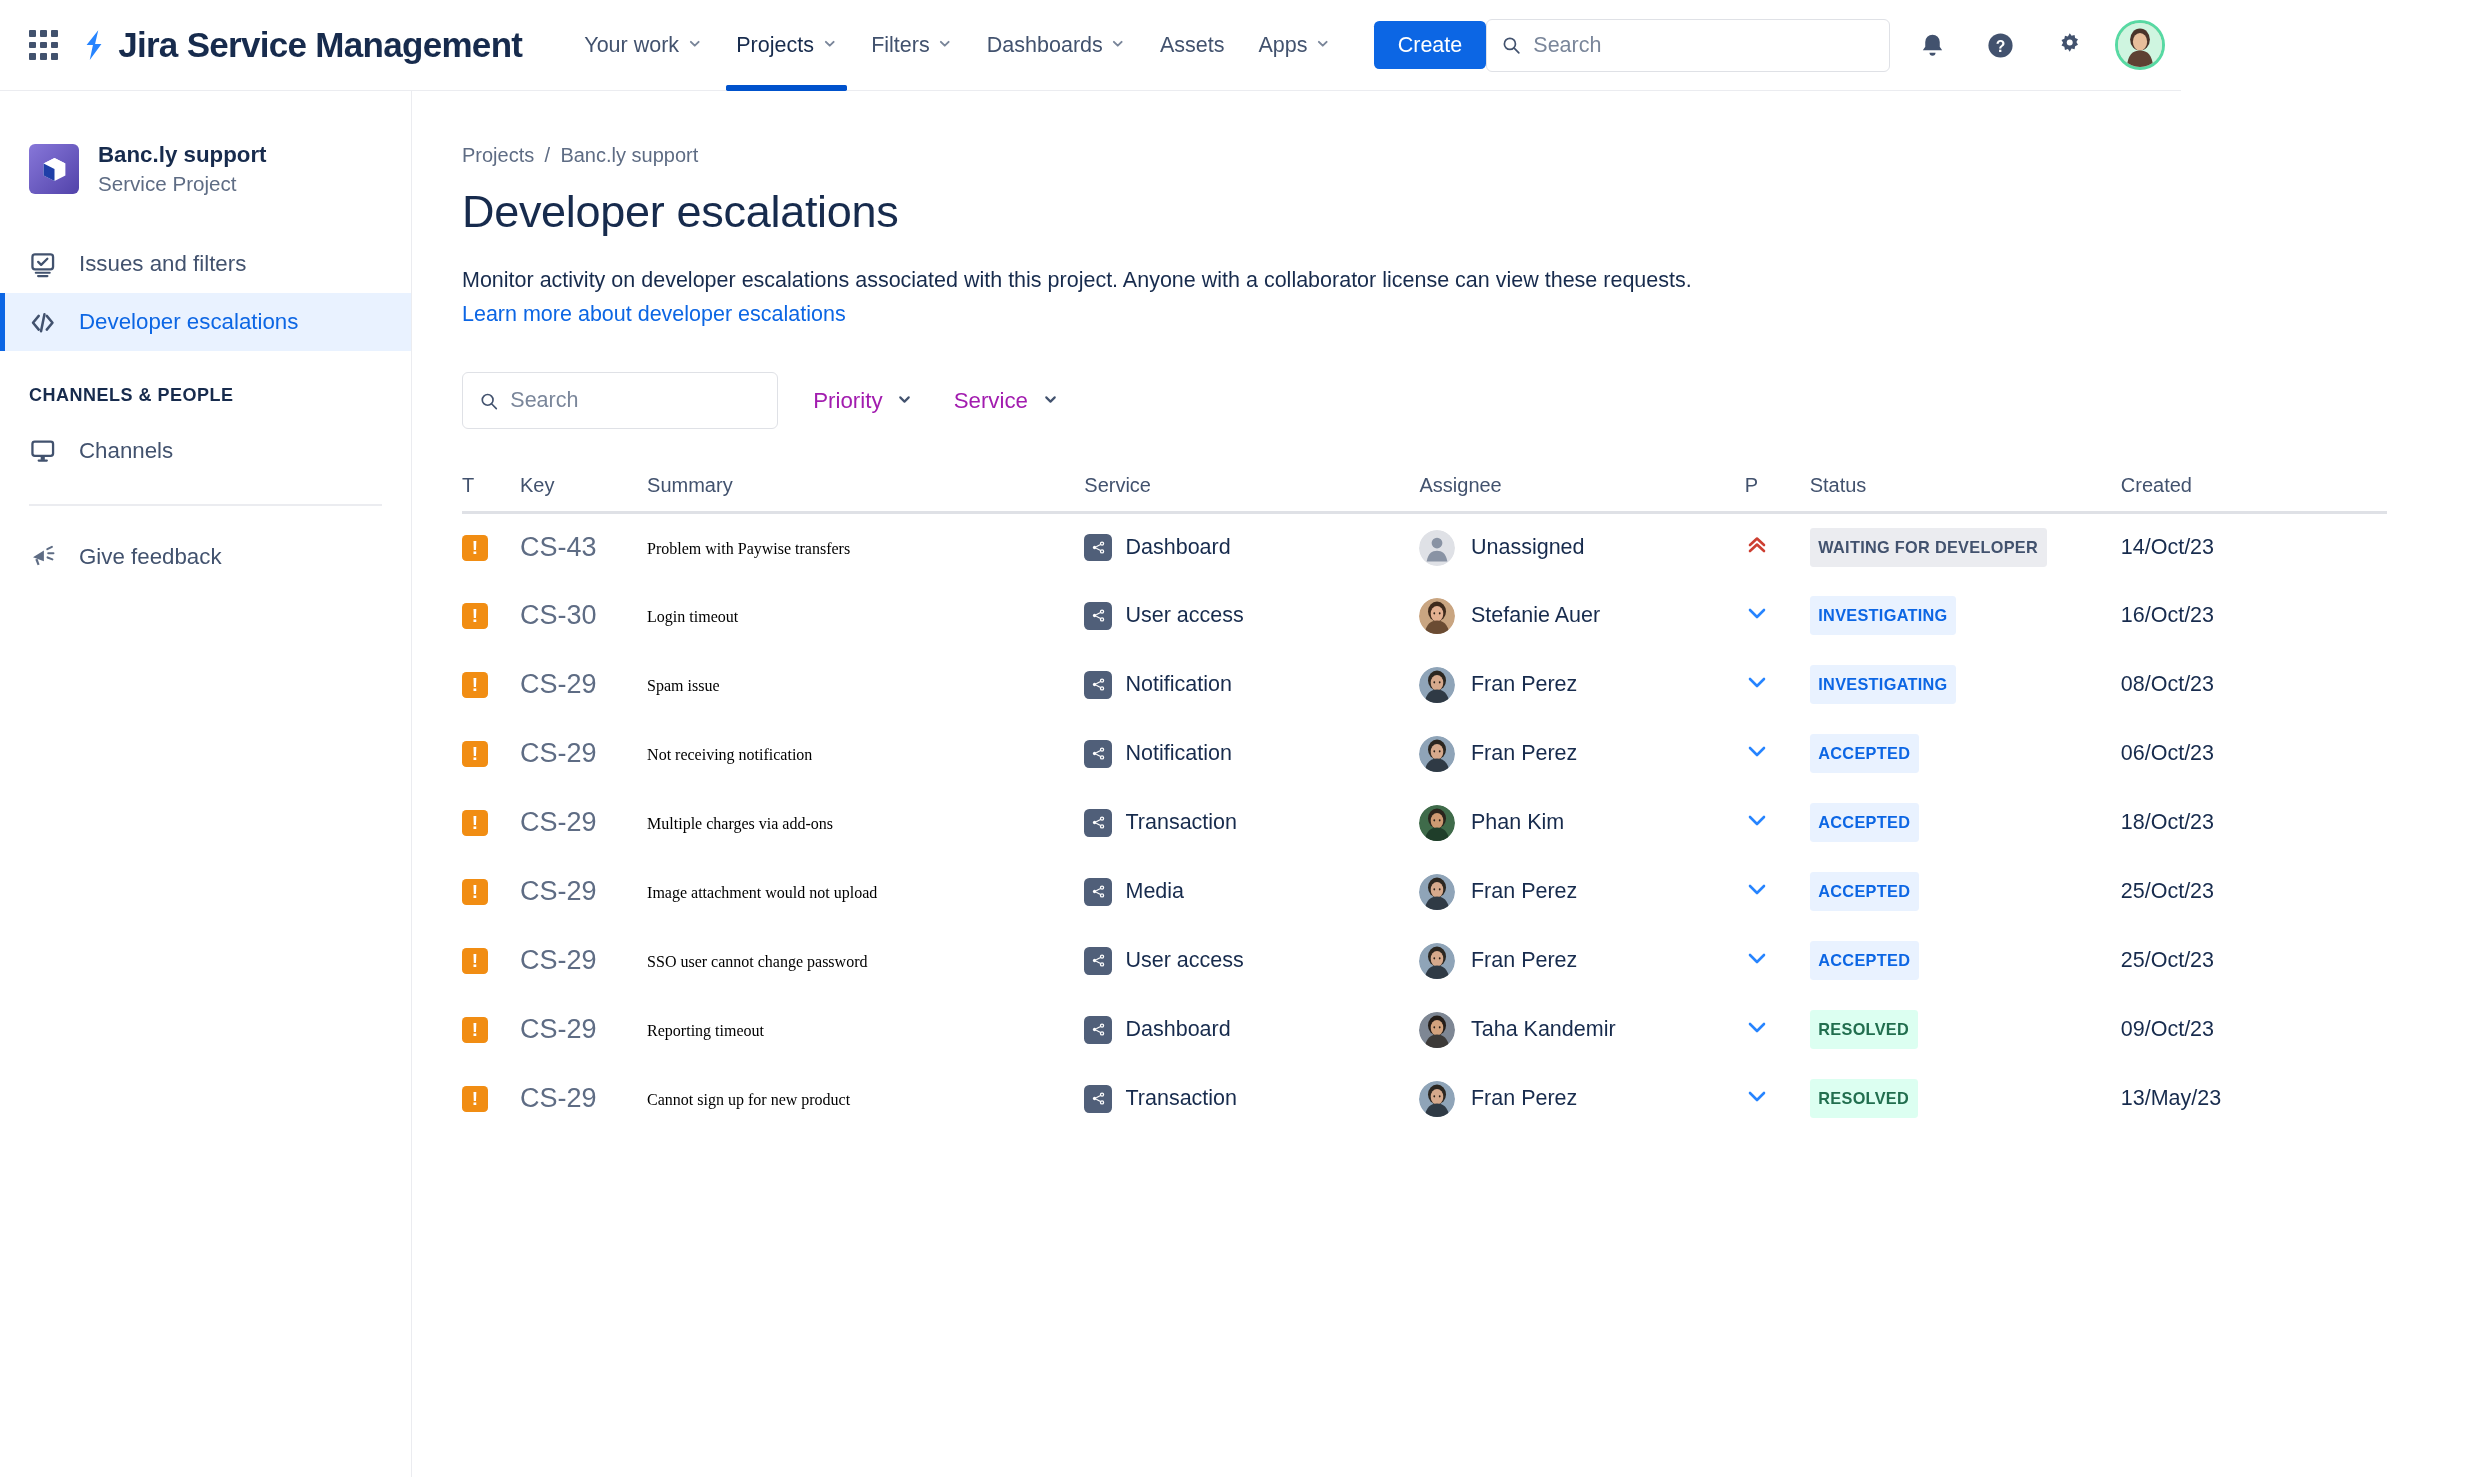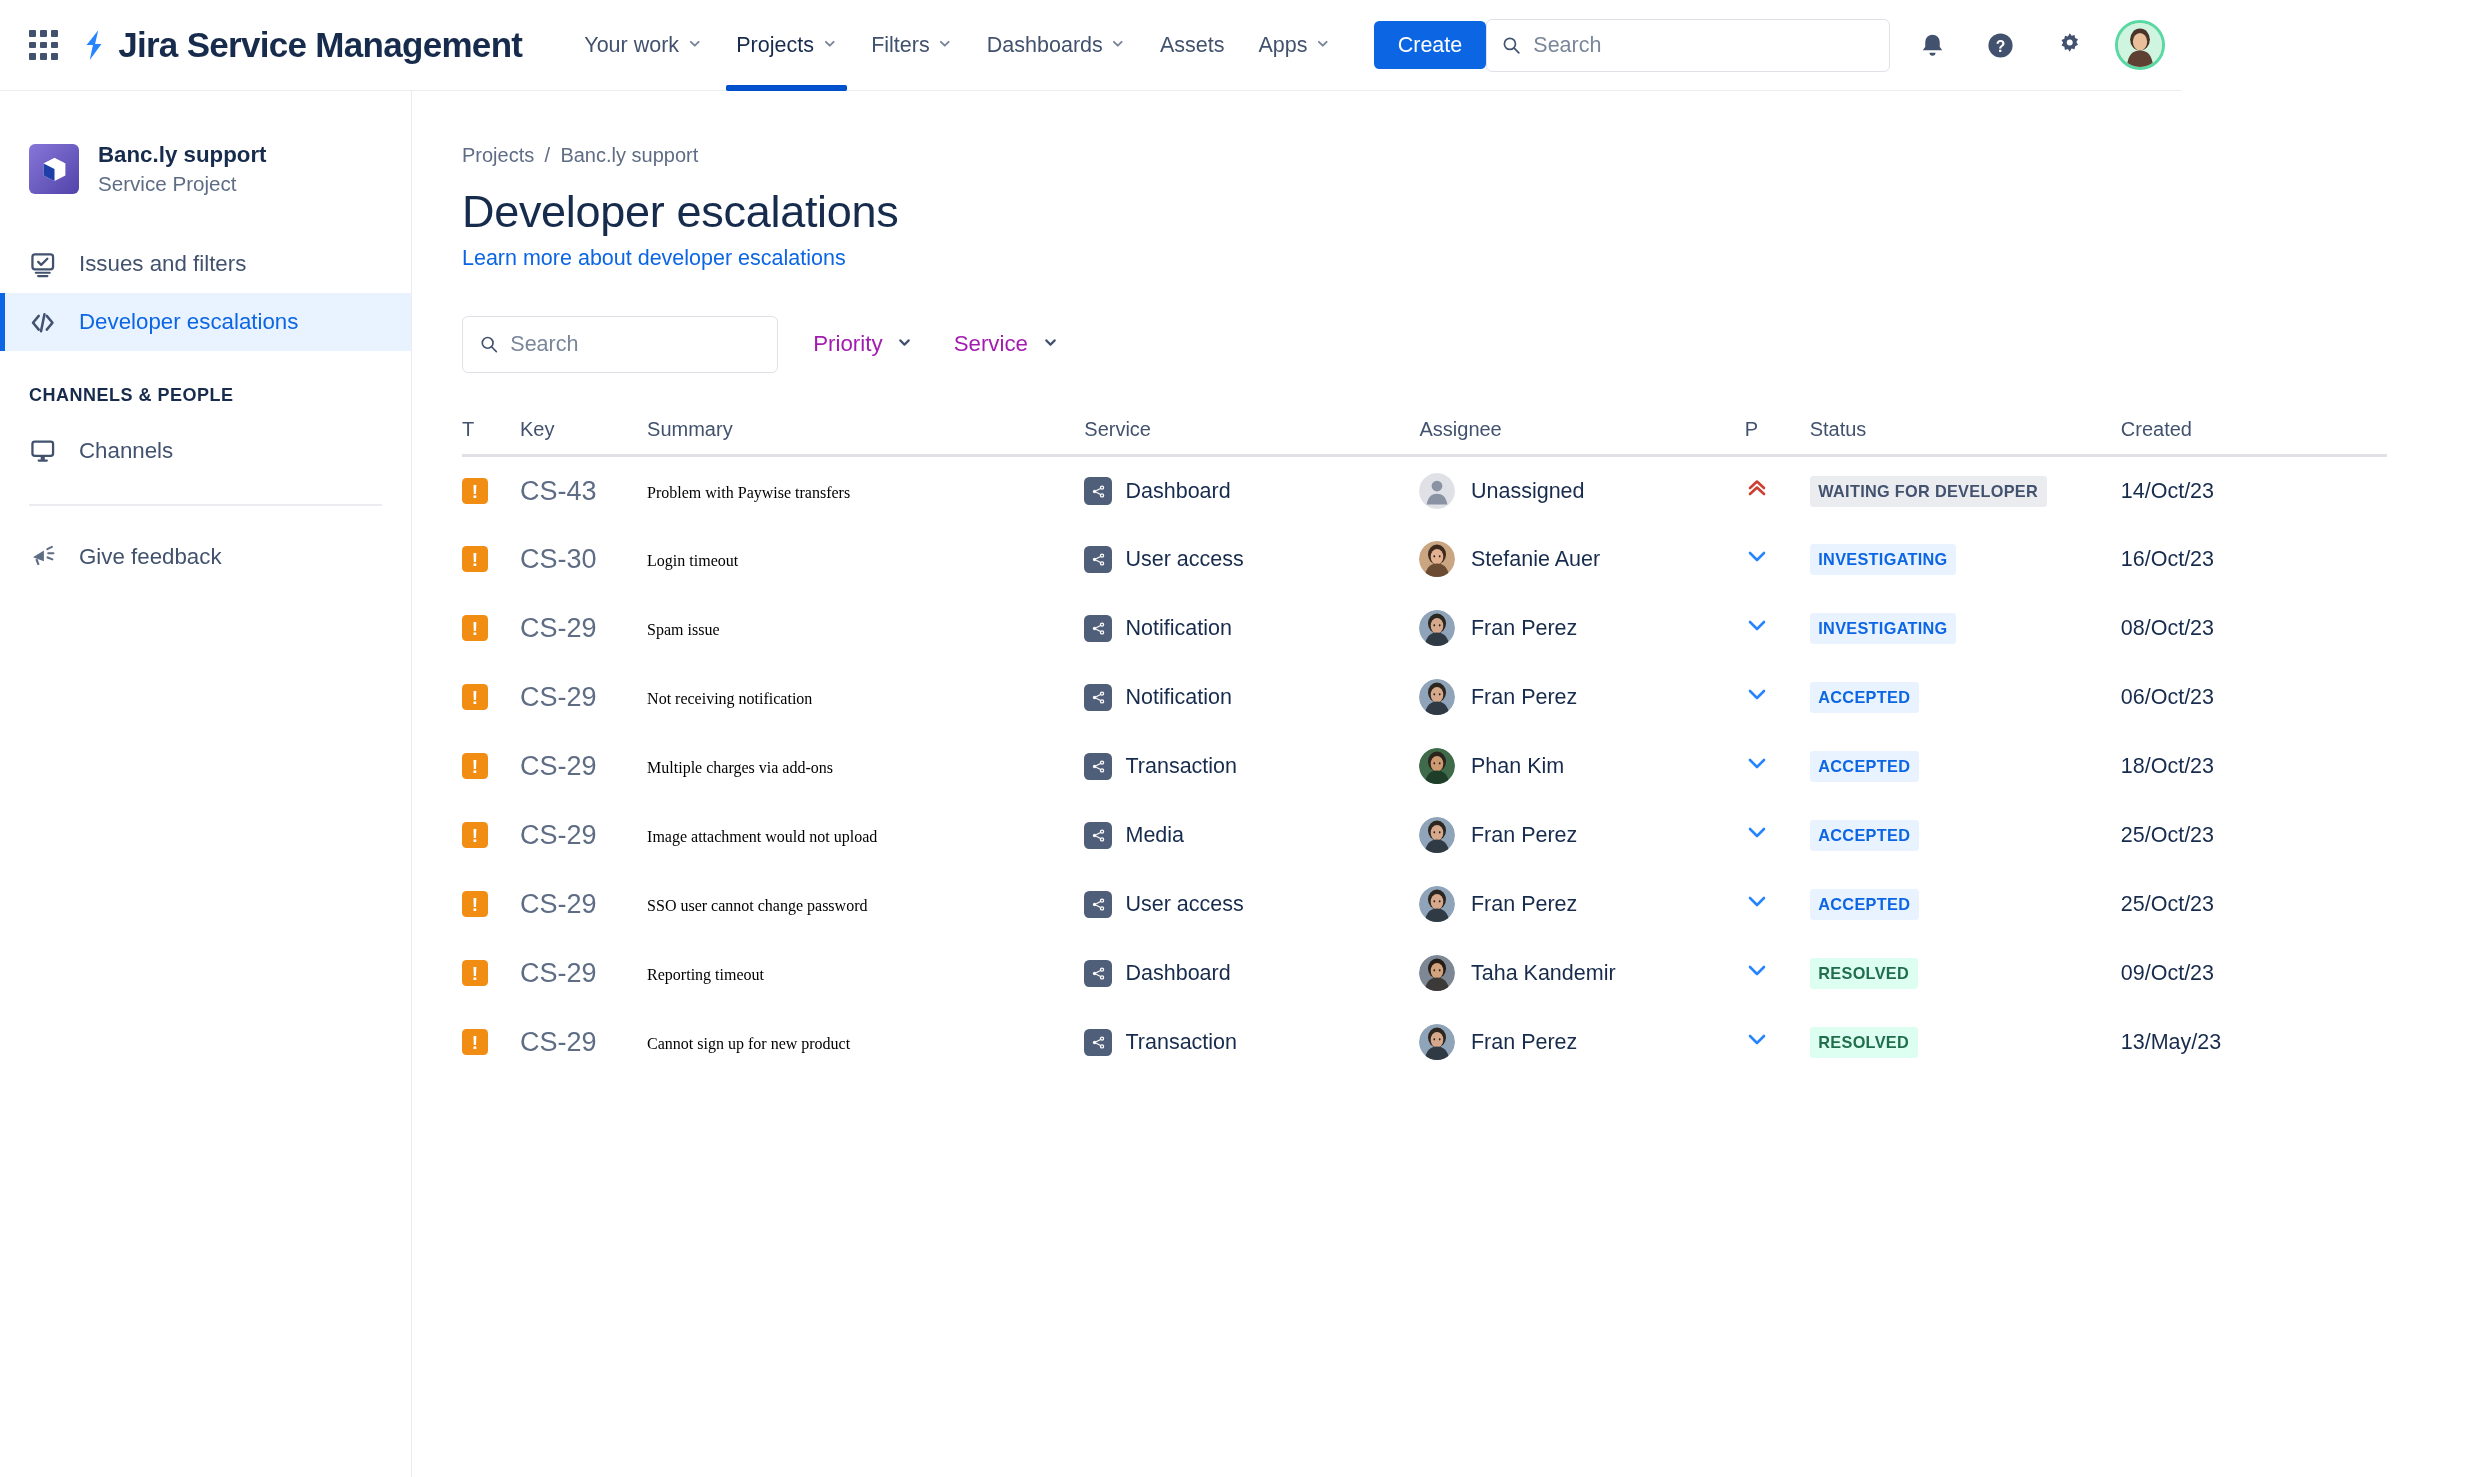--- a/index.html
+++ b/index.html
@@ -165,21 +165,21 @@
     width: 27.5px; height: 27.5px; border-radius: 5.2px; background: #505F79; flex: none;
     display: flex; align-items: center; justify-content: center;
   }
   .svc-name { margin-left: 13.7px; font-size: 21.5px; color: #172B4D; }
 
   .asg { display: flex; align-items: center; }
   .asg-av { width: 36px; height: 36px; border-radius: 50%; flex: none; overflow: hidden; position: relative; }
   .asg-name { margin-left: 15.5px; font-size: 21.5px; color: #172B4D; white-space: nowrap; }
 
   .badge {
-    display: inline-flex; align-items: center; height: 31px; padding: 0 8.6px;
+    display: inline-flex; align-items: center; height: 39px; padding: 0 8.6px;
     border-radius: 3.4px; font-size: 16.3px; font-weight: 700; letter-spacing: 0.3px;
     white-space: nowrap;
   }
   .badge.gray  { background: #EBECF0; color: #42526E; }
   .badge.blue  { background: #E9F2FF; color: #0C66E4; }
   .badge.green { background: #DCFFF1; color: #216E4E; }
 
   .created-cell { font-size: 21.5px; color: #172B4D; text-align: right; }
 </style>
 </head>
@@ -363,20 +363,21 @@
 <div class="main">
   <div class="main-inner">
 
     <div class="breadcrumb">
       <a>Projects</a>
       <span class="sep">/</span>
       <a>Banc.ly support</a>
     </div>
 
     <h1 class="page-title">Developer escalations</h1>
+    <div class="page-desc">Monitor activity on developer escalations associated with this project. Anyone with a collaborator license can view these requests.</div>
     <a class="page-link">Learn more about developer escalations</a>
 
     <div class="filters">
       <div class="search-box">
         <svg width="22.3" height="22.3" viewBox="0 0 24 24">
           <circle cx="10.5" cy="10.5" r="6.5" stroke="#42526E" stroke-width="2" fill="none"></circle>
           <path d="M15.5 15.5 L21 21" stroke="#42526E" stroke-width="2" stroke-linecap="round"></path>
         </svg>
         <input type="text" placeholder="Search" style="">
       </div>

